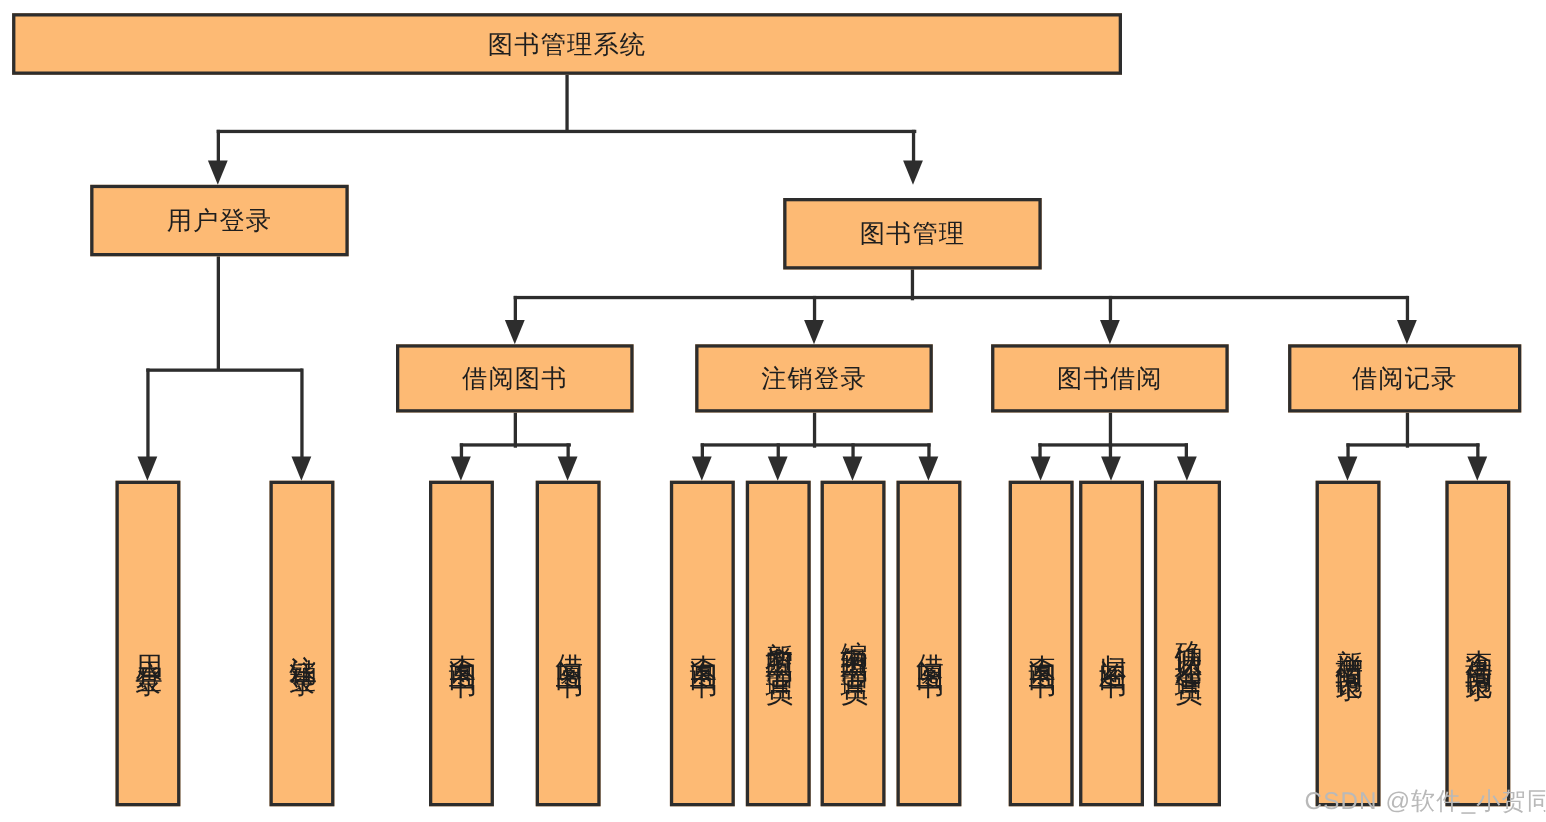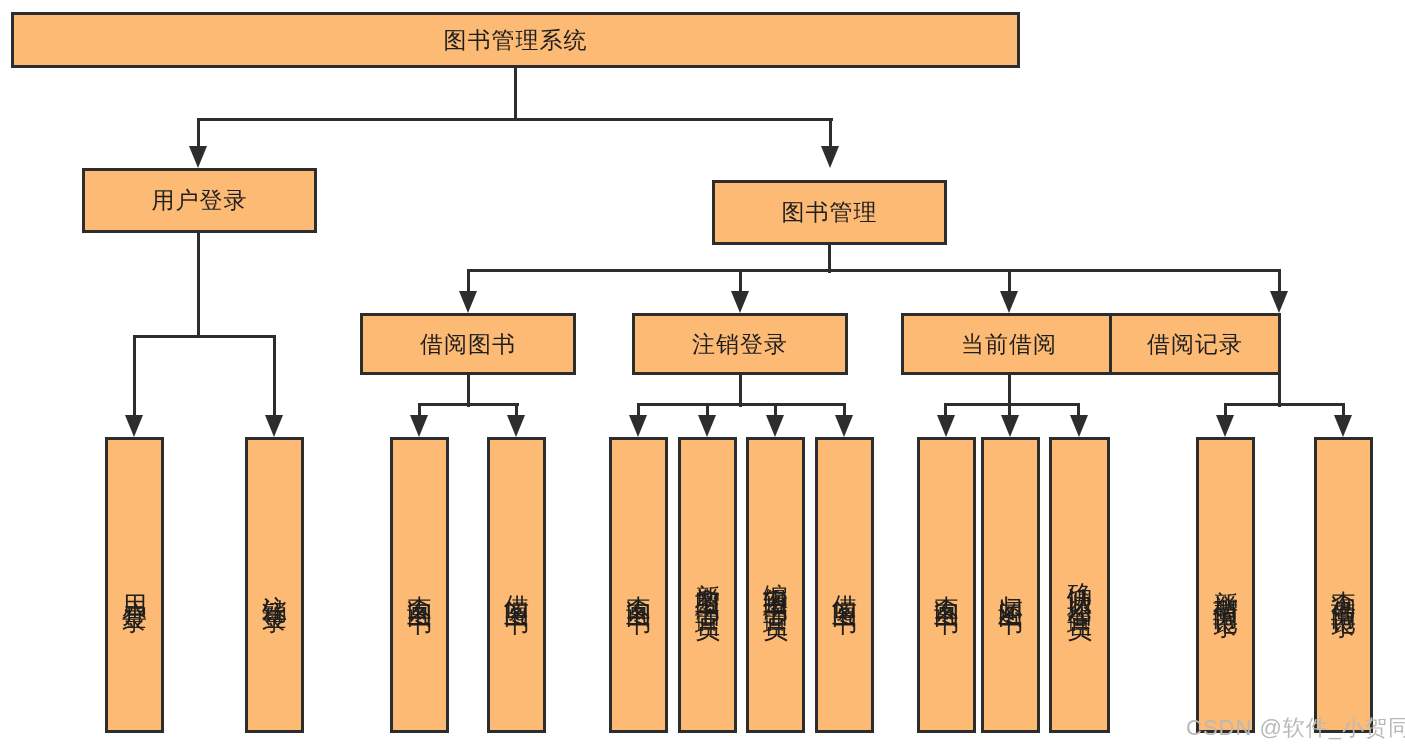--- a/index.html
+++ b/index.html
@@ -83,22 +83,22 @@
   <div class="ar" style="left:459px;top:291px"></div>
   <div class="vl" style="left:739px;top:269px;height:26px"></div>
   <div class="ar" style="left:731px;top:291px"></div>
   <div class="vl" style="left:1008px;top:269px;height:26px"></div>
   <div class="ar" style="left:1000px;top:291px"></div>
   <div class="vl" style="left:1278px;top:269px;height:26px"></div>
   <div class="ar" style="left:1270px;top:291px"></div>
 
   <div class="n" style="left:360px;top:313px;width:216px;height:62px">借阅图书</div>
   <div class="n" style="left:632px;top:313px;width:216px;height:62px">注销登录</div>
-  <div class="n" style="left:901px;top:313px;width:216px;height:62px">当前借阅</div>
-  <div class="n" style="left:1109px;top:313px;width:172px;height:62px">借阅记录</div>
+  <div class="n" style="left:901px;top:313px;width:216px;height:62px">图书借阅</div>
+  <div class="n" style="left:1171px;top:313px;width:212px;height:62px">借阅记录</div>
 
   <div class="vl" style="left:467px;top:375px;height:32px"></div>
   <div class="hl" style="left:418px;top:403px;width:101px"></div>
   <div class="vl" style="left:418px;top:403px;height:14px"></div>
   <div class="ar" style="left:410px;top:415px"></div>
   <div class="vl" style="left:515px;top:403px;height:14px"></div>
   <div class="ar" style="left:507px;top:415px"></div>
 
   <div class="vl" style="left:739px;top:375px;height:32px"></div>
   <div class="hl" style="left:637px;top:403px;width:209px"></div>

